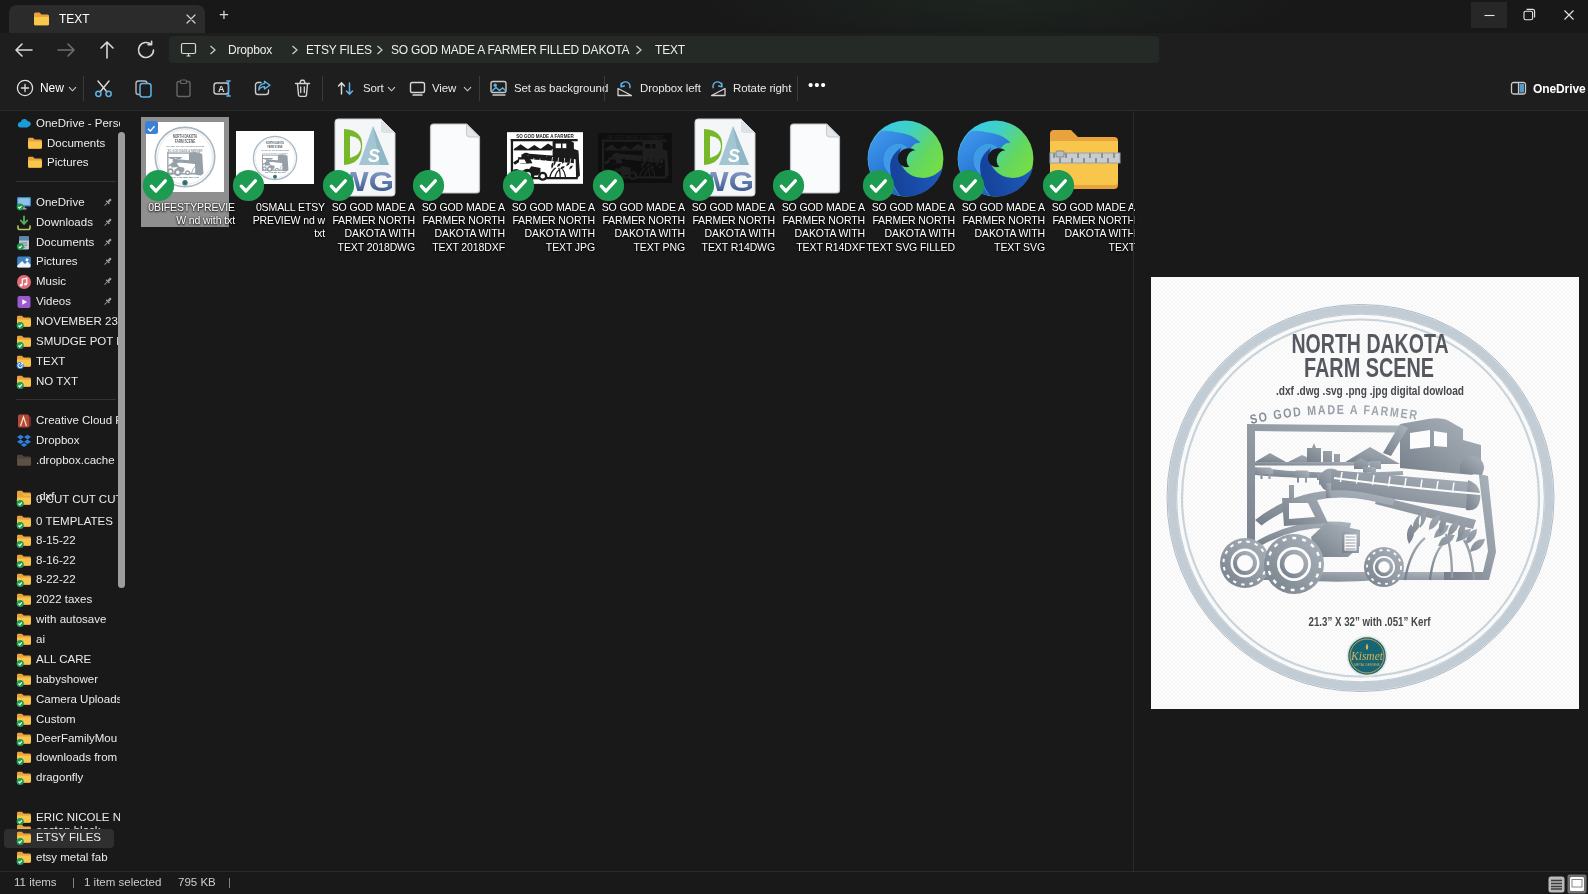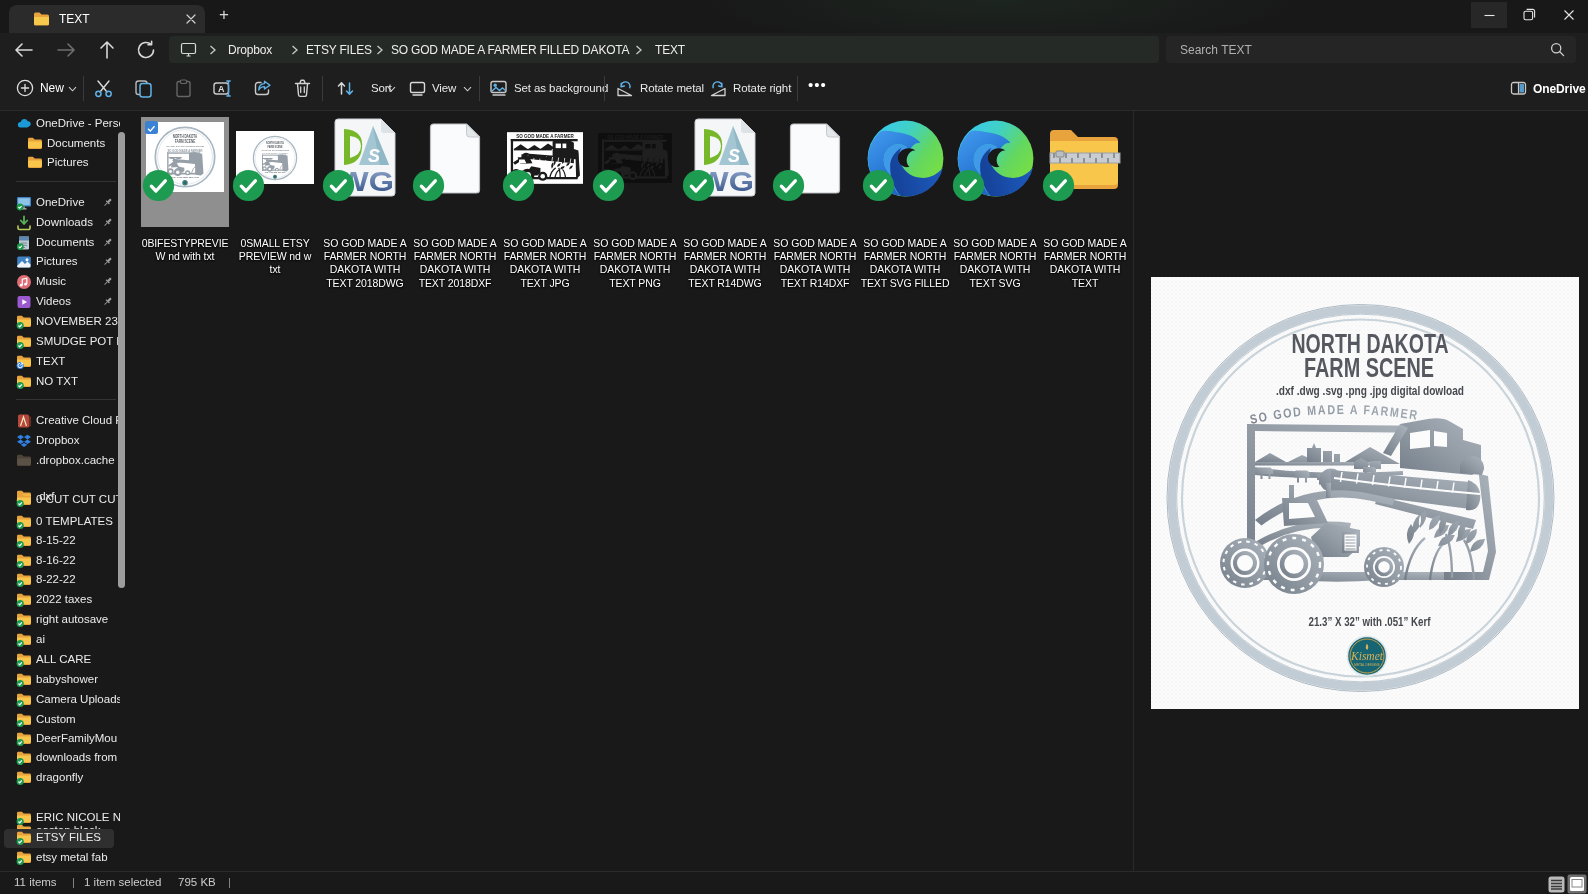--- a/index.html
+++ b/index.html
@@ -29,22 +29,22 @@
   .sitem .slabel{position:absolute;left:36px;top:3px;}
   .sitem .sicon{position:absolute;left:16px;top:2px;width:16px;height:16px;}
   .sitem.child .slabel{left:47px;}
   .sitem.child .sicon{left:27px;}
   .pin{position:absolute;right:6px;top:4px;width:12px;height:12px;}
   .ssep{position:absolute;left:16px;width:100px;height:1px;background:#333;}
   #sselect{position:absolute;left:4px;width:110px;height:19px;background:#2f2f2f;border-radius:4px;}
   #sscroll{position:absolute;left:118px;top:132px;width:7px;height:456px;background:#9d9d9d;border-radius:4px;}
   .tile{position:absolute;top:117px;width:88px;}
   .ticon{position:absolute;left:0;top:0;width:88px;height:82px;display:flex;align-items:center;justify-content:center;}
-  .tlabelbox{position:absolute;left:-6px;top:84px;width:100px;text-align:center;font-size:10.5px;letter-spacing:-0.1px;line-height:13.2px;color:#fff;
-    text-shadow:0 1px 2px rgba(0,0,0,.9), 0 0 2px rgba(0,0,0,.8);margin-top:36px;}
+  .tlabelbox{position:absolute;left:-6px;top:84px;width:100px;text-align:right;font-size:10.5px;letter-spacing:-0.1px;line-height:13.2px;color:#fff;
+    text-shadow:0 1px 2px rgba(0,0,0,.9), 0 0 2px rgba(0,0,0,.8);}
   .badge{position:absolute;left:1px;top:52px;width:33px;height:33px;}
   #pdivider{position:absolute;left:1133px;top:111px;width:1px;height:760px;background:#2a2a2a;}
   #preview{position:absolute;left:1151px;top:277px;width:428px;height:432px;background:#fbfbfb;}
   #statusbar{position:absolute;left:0;top:871px;width:1588px;height:23px;background:#191919;border-top:1px solid #2a2a2a;font-size:11.5px;color:#cccccc;}
   #statusbar .st{position:absolute;top:4px;}
   .bchev{position:absolute;top:9px;}
 </style></head>
 <body>
 
 <div id="titlebar">
@@ -102,27 +102,20 @@
     <div class="crumb" style="left:137px">ETSY FILES</div>
     <svg class="bchev" style="left:207px" width="7" height="10" viewBox="0 0 7 10">
         <path d="M1.5 1 L6 5 L1.5 9" fill="none" stroke="#c9c9c9" stroke-width="1.3"></path>
       </svg>
     <div class="crumb" style="left:222px">SO GOD MADE A FARMER FILLED DAKOTA</div>
     <svg class="bchev" style="left:466px" width="7" height="10" viewBox="0 0 7 10">
         <path d="M1.5 1 L6 5 L1.5 9" fill="none" stroke="#c9c9c9" stroke-width="1.3"></path>
       </svg>
     <div class="crumb" style="left:486px">TEXT</div>
   </div>
-  <div id="search">
-    <div class="ph">Search TEXT</div>
-    <svg class="abs" style="left:384px;top:6px" width="15" height="15" viewBox="0 0 15 15">
-      <circle cx="6.2" cy="6.2" r="4.6" fill="none" stroke="#cfcfcf" stroke-width="1.3"></circle>
-      <path d="M9.8 9.8 L13.6 13.6" stroke="#cfcfcf" stroke-width="1.3" stroke-linecap="round"></path>
-    </svg>
-  </div>
 </div>
 
 <div id="cmdbar">
   <svg class="cicon" style="left:16px;top:13px" width="18" height="18" viewBox="0 0 18 18">
     <circle cx="9" cy="9" r="7.6" fill="none" stroke="#dedede" stroke-width="1.3"></circle>
     <path d="M9 5.4 V12.6 M5.4 9 H12.6" stroke="#dedede" stroke-width="1.3" stroke-linecap="round"></path>
   </svg>
   <div class="clabel" style="left:40px;color:#fff;font-size:12px;top:15px;">New</div>
   <svg class="cchev" style="left:68px" width="9" height="6" viewBox="0 0 9 6">
       <path d="M1 1.2 L4.5 4.8 L8 1.2" fill="none" stroke="#cfcfcf" stroke-width="1.1"></path>
@@ -155,21 +148,21 @@
     <path d="M3.5 5.5 h14 M8 5 l.6-1.8 a1.3 1.3 0 0 1 1.2-.9 h1.4 a1.3 1.3 0 0 1 1.2 .9 L13 5" fill="none" stroke="#d2d2d2" stroke-width="1.4" stroke-linecap="round"></path>
     <path d="M5.5 5.8 l1 11 a1.8 1.8 0 0 0 1.8 1.6 h4.4 a1.8 1.8 0 0 0 1.8-1.6 l1-11" fill="none" stroke="#d2d2d2" stroke-width="1.4"></path>
     <path d="M8.7 9 v5.5 M12.3 9 v5.5" stroke="#d2d2d2" stroke-width="1.3" stroke-linecap="round"></path>
   </svg>
   <div class="csep" style="left:322px"></div>
 
   <svg class="cicon" style="left:336px;top:13px" width="19" height="19" viewBox="0 0 19 19">
     <path d="M5.5 15 V4 M2.5 7 L5.5 3.8 L8.5 7" fill="none" stroke="#d8d8d8" stroke-width="1.5" stroke-linecap="round" stroke-linejoin="round"></path>
     <path d="M13.5 4 V15 M10.5 12 L13.5 15.2 L16.5 12" fill="none" stroke="#5fb2e8" stroke-width="1.5" stroke-linecap="round" stroke-linejoin="round"></path>
   </svg>
-  <div class="clabel" style="left:371px">Sort</div>
+  <div class="clabel" style="left:363px">Sort</div>
   <svg class="cchev" style="left:387px" width="9" height="6" viewBox="0 0 9 6">
       <path d="M1 1.2 L4.5 4.8 L8 1.2" fill="none" stroke="#cfcfcf" stroke-width="1.1"></path>
     </svg>
 
   <svg class="cicon" style="left:408px;top:13px" width="19" height="19" viewBox="0 0 19 19">
     <rect x="2.5" y="3.5" width="14" height="10" rx="1.8" fill="none" stroke="#d8d8d8" stroke-width="1.4"></rect>
     <path d="M5 16 h9" stroke="#d8d8d8" stroke-width="1.4" stroke-linecap="round"></path>
   </svg>
   <div class="clabel" style="left:432px">View</div>
   <svg class="cchev" style="left:463px" width="9" height="6" viewBox="0 0 9 6">
@@ -183,21 +176,21 @@
     <path d="M2.5 12.5 L7 8.5 L10.5 11.5 L13.5 9 L16.5 11.5" fill="none" stroke="#5fb2e8" stroke-width="1.4"></path>
     <path d="M4 16 h12" stroke="#c9c9c9" stroke-width="1.4" stroke-linecap="round"></path>
   </svg>
   <div class="clabel" style="left:514px">Set as background</div>
   <div class="csep" style="left:604px"></div>
 
   <svg class="cicon" style="left:615px;top:13px" width="20" height="20" viewBox="0 0 20 20">
     <path d="M3 16.5 L16.5 16.5 L3 9.5 Z" fill="none" stroke="#d2d2d2" stroke-width="1.3" stroke-linejoin="round"></path>
     <path d="M6 7.5 a4.5 4.5 0 1 1 8.8 1.2 M6.2 4.2 L6 7.7 L9.4 7" fill="none" stroke="#5fb2e8" stroke-width="1.4" stroke-linecap="round" stroke-linejoin="round"></path>
   </svg>
-  <div class="clabel" style="left:640px">Rotate metal</div>
+  <div class="clabel" style="left:640px">Dropbox left</div>
 
   <svg class="cicon" style="left:708px;top:13px" width="20" height="20" viewBox="0 0 20 20">
     <path d="M17 16.5 L3.5 16.5 L17 9.5 Z" fill="none" stroke="#d2d2d2" stroke-width="1.3" stroke-linejoin="round"></path>
     <path d="M14 7.5 a4.5 4.5 0 1 0 -8.8 1.2 M13.8 4.2 L14 7.7 L10.6 7" fill="none" stroke="#5fb2e8" stroke-width="1.4" stroke-linecap="round" stroke-linejoin="round"></path>
   </svg>
   <div class="clabel" style="left:733px">Rotate right</div>
   <div class="csep" style="left:797px"></div>
   <div class="clabel" style="left:808px;top:10px;font-size:15px;letter-spacing:1px;color:#fff;">•••</div>
 
   <svg class="cicon" style="left:1510px;top:14px" width="17" height="17" viewBox="0 0 17 17">
@@ -444,21 +437,21 @@
       </svg>
       <div class="slabel">2022 taxes</div>
     </div>
 <div class="sitem" style="top:499px">
       <svg class="sicon" viewBox="0 0 16 16">
         <path d="M1 3 a1.3 1.3 0 0 1 1.3-1.3 h3.6 l1.8 1.8 h5.9 a1.3 1.3 0 0 1 1.3 1.3 v7 a1.3 1.3 0 0 1 -1.3 1.3 h-11.3 a1.3 1.3 0 0 1 -1.3-1.3 z" fill="#e8a33d"></path>
         <path d="M1 5.6 h14 v5.2 a1.3 1.3 0 0 1 -1.3 1.3 h-11.3 a1.3 1.3 0 0 1 -1.3-1.3 z" fill="#f7c64b"></path>
         <circle cx="4.2" cy="11.5" r="3.6" fill="#1d9b50"></circle>
         <path d="M2.5 11.5 l1.2 1.3 2.2-2.5" fill="none" stroke="#fff" stroke-width="1.2"></path>
       </svg>
-      <div class="slabel">right autosave</div>
+      <div class="slabel">with autosave</div>
     </div>
 <div class="sitem" style="top:519px">
       <svg class="sicon" viewBox="0 0 16 16">
         <path d="M1 3 a1.3 1.3 0 0 1 1.3-1.3 h3.6 l1.8 1.8 h5.9 a1.3 1.3 0 0 1 1.3 1.3 v7 a1.3 1.3 0 0 1 -1.3 1.3 h-11.3 a1.3 1.3 0 0 1 -1.3-1.3 z" fill="#e8a33d"></path>
         <path d="M1 5.6 h14 v5.2 a1.3 1.3 0 0 1 -1.3 1.3 h-11.3 a1.3 1.3 0 0 1 -1.3-1.3 z" fill="#f7c64b"></path>
         <circle cx="4.2" cy="11.5" r="3.6" fill="#1d9b50"></circle>
         <path d="M2.5 11.5 l1.2 1.3 2.2-2.5" fill="none" stroke="#fff" stroke-width="1.2"></path>
       </svg>
       <div class="slabel">ai</div>
     </div>

